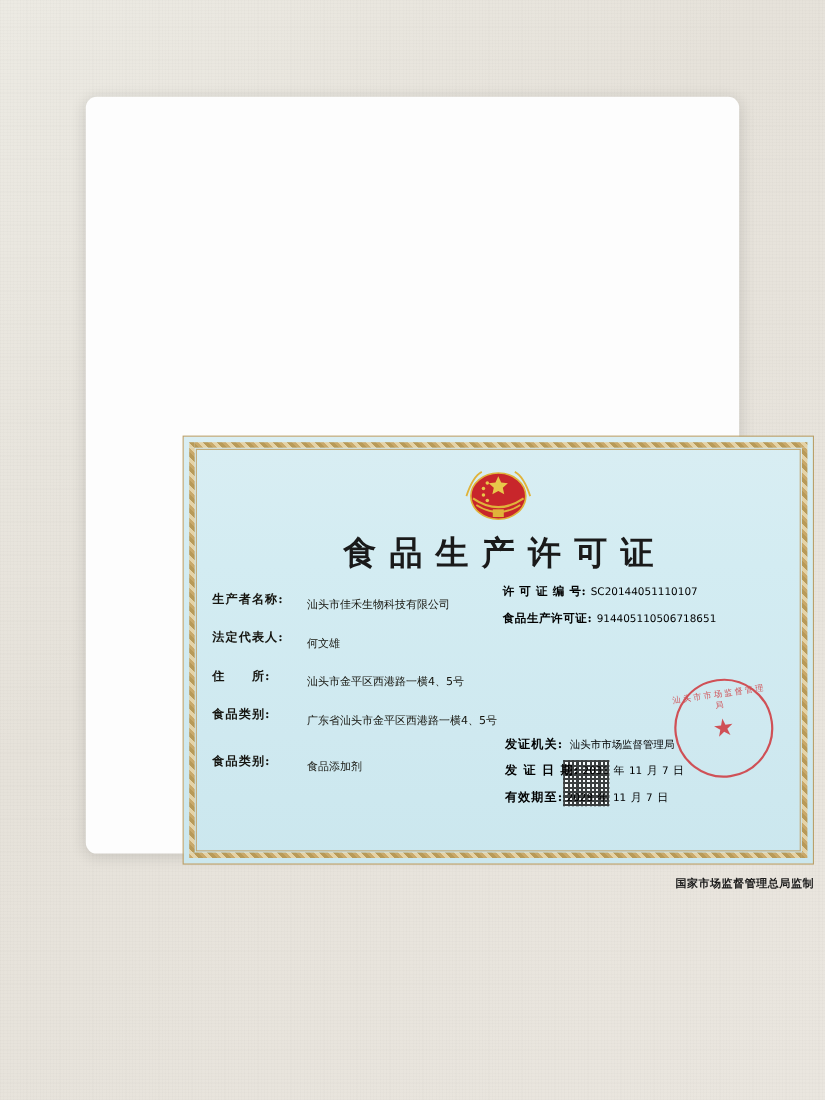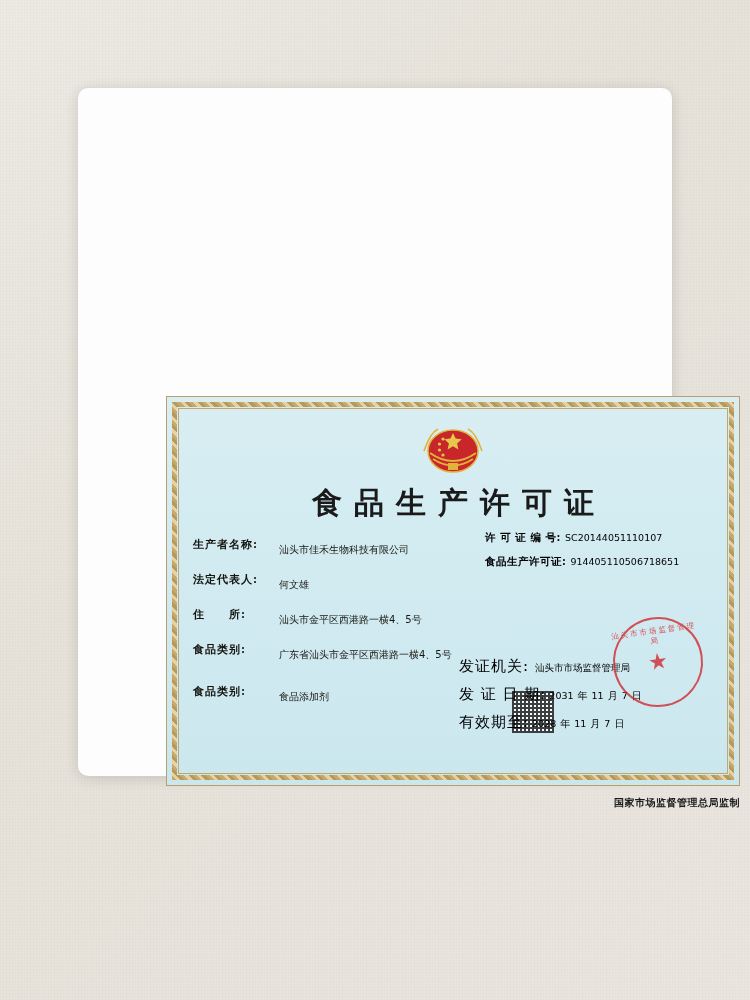--- a/index.html
+++ b/index.html
@@ -122,21 +122,21 @@
     padding-left: 6px;
     color: #17160f;
     margin-top: 12px;
   }
   .left-col {
     width: 330px;
   }
   .right-col {
     position: absolute;
     top: 134px;
-    right: 4px;
+    right: 32px;
     width: 250px;
   }
   .rrow {
     display: flex;
     align-items: baseline;
     margin-bottom: 10px;
     font-size: 11px;
   }
   .rlbl {
     font-family: "DejaVu Serif", serif;
@@ -157,22 +157,22 @@
     bottom: 44px;
     width: 258px;
   }
   .issue-row {
     display: flex;
     align-items: baseline;
     margin-bottom: 9px;
   }
   .issue-lbl {
     font-family: "DejaVu Serif", serif;
-    font-weight: normal;
-    font-size: 15px;
+    font-weight: bold;
+    font-size: 11px;
     letter-spacing: 1px;
     white-space: nowrap;
   }
   .issue-val {
     font-family: "DejaVu Sans", sans-serif;
     font-size: 9.5px;
     padding-left: 6px;
   }
   .date-num {
     font-family: "DejaVu Sans", sans-serif;

